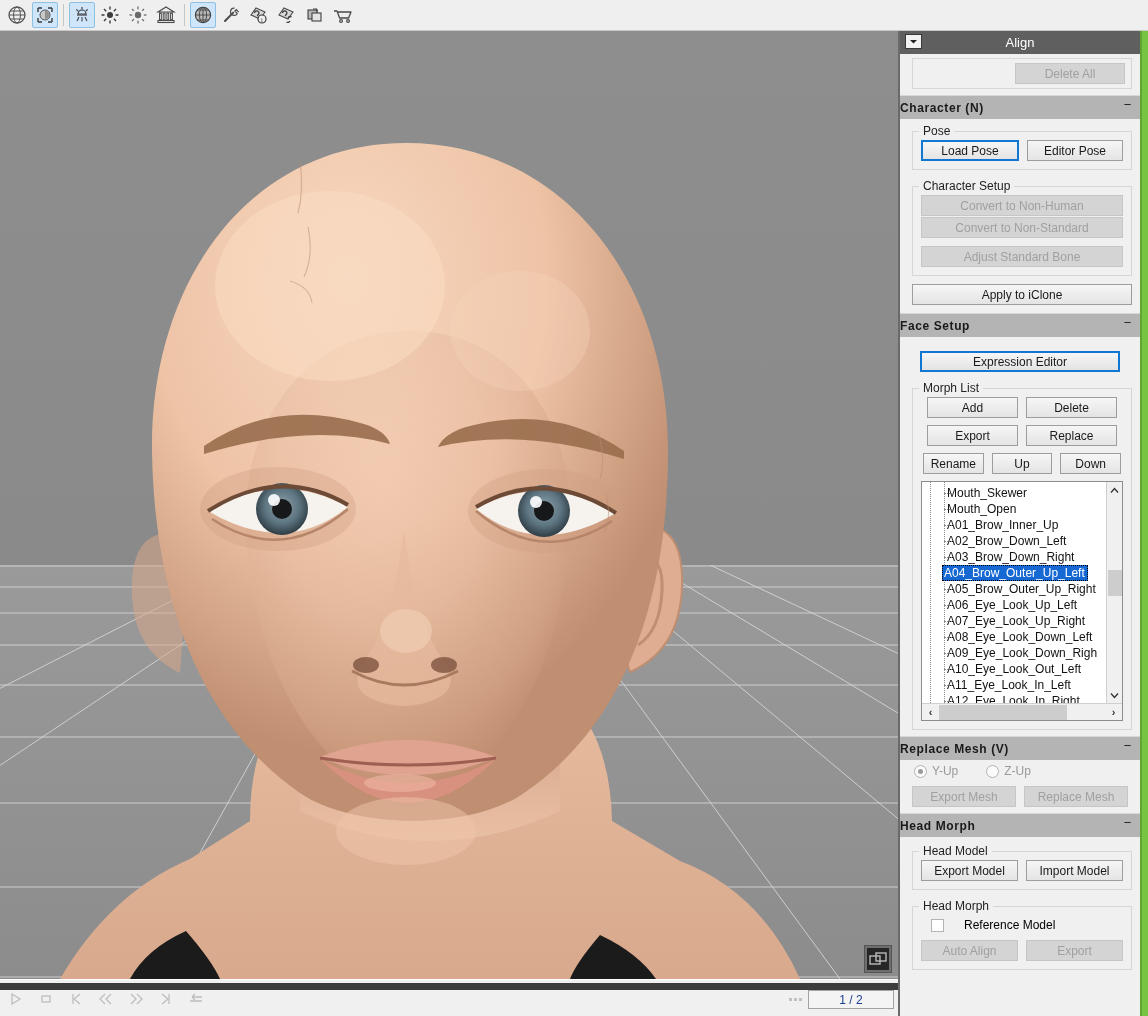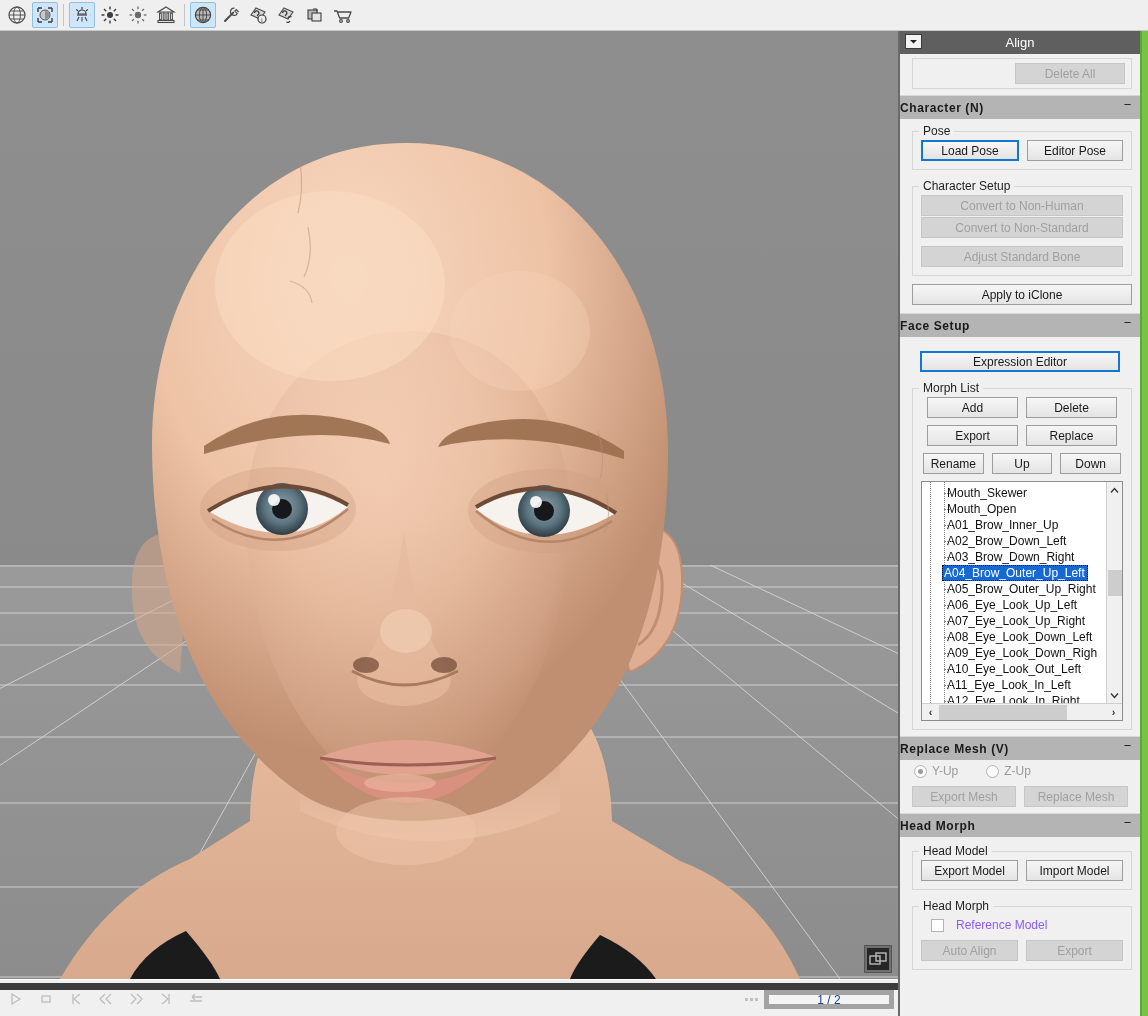--- a/index.html
+++ b/index.html
@@ -74,22 +74,22 @@
     color: #bdbdbd;
   }
   #transport .tpbtn { width: 16px; height: 14px; display: flex; align-items: center; justify-content: center; }
 
   #bottombar-right {
     position: absolute; right: 4px; top: 10px; display: flex; align-items: center; gap: 6px;
   }
   #grip { display: flex; gap: 2px; }
   #grip i { display:block; width:3px; height:3px; background:#c0c0c0; }
   #frame-box {
-    width: 130px; height: 19px;
-    border: 5px solid #a3a3a3;
+    width: 86px; height: 19px;
+    border: 1px solid #a3a3a3;
     background: #f4f4f4;
     color: #1b3f8f;
     display:flex; align-items:center; justify-content:center;
     font-size: 12px;
   }
 
   
   #rightpanel {
     position: absolute; left: 898px; top: 31px;
     width: 242px; height: 985px;
@@ -208,21 +208,21 @@
   .radio-row { display: flex; align-items: center; gap: 28px; padding: 4px 0 8px 14px; }
   .radio { display: flex; align-items: center; gap: 5px; color: #9a9a9a; font-size: 12px; }
   .radio .dot {
     width: 13px; height: 13px; border-radius: 50%;
     border: 1px solid #b3b3b3; background: #fafafa;
     display: flex; align-items: center; justify-content: center;
   }
   .radio .dot i { width: 5px; height: 5px; border-radius: 50%; background: #9a9a9a; display:none; }
   .radio.checked .dot i { display: block; }
 
-  .check-row { display: flex; align-items: center; gap: 12px; padding: 3px 0 8px 10px; color: #8b5cf6; font-size: 12px; }
+  .check-row { display: flex; align-items: center; gap: 20px; padding: 3px 0 8px 10px; color: #000000; font-size: 12px; }
   .check-row .box { width: 13px; height: 13px; border: 1px solid #b3b3b3; background: #fff; }
 </style>
 </head>
 <body>
 
 <div id="app">
 
   <div id="toolbar">
     <div class="tb-spacer"></div>
 

